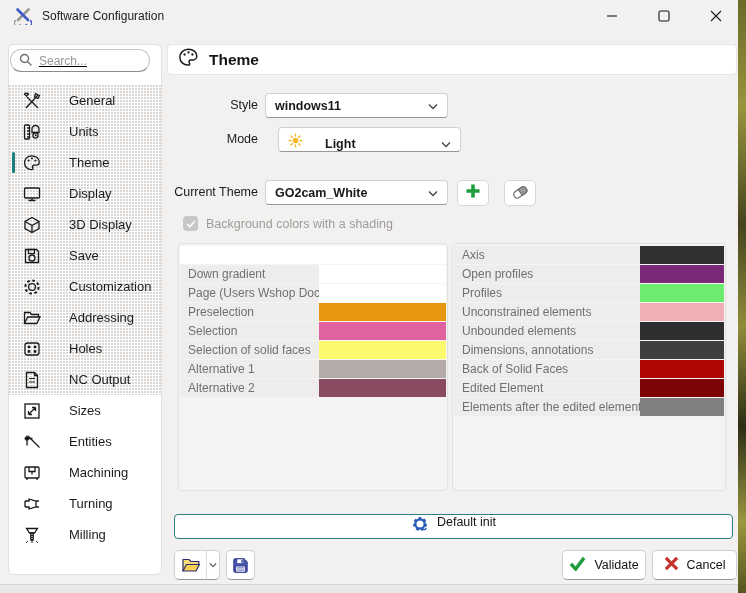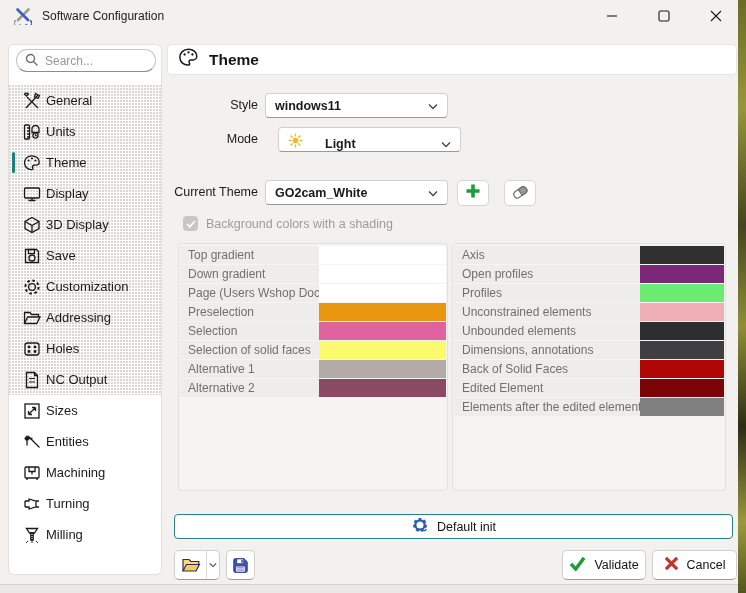--- a/index.html
+++ b/index.html
@@ -14,30 +14,30 @@
             background:linear-gradient(180deg,#6b6a2a 0%,#97953d 18%,#45441f 38%,#8f8d3a 55%,#2e2d15 72%,#9a983f 88%,#55541f 100%); }
   .titlebar { position:absolute; left:0; top:0; width:738px; height:32px; display:flex; align-items:center; }
   .titlebar .app-icon { margin:0 10px 0 14px; display:flex; }
   .title-text { font-size:12px; color:#1a1a1a; }
   .win-controls { position:absolute; right:14px; top:0; height:32px; display:flex; align-items:center; gap:36px; }
   .win-btn { width:16px; height:16px; display:flex; align-items:center; justify-content:center; cursor:default; }
 
   
   .sidebar { position:absolute; left:8px; top:44px; width:154px; height:531px;
              background:#fff; border:1px solid #E2E0DE; border-radius:6px; overflow:hidden; }
-  .search-box { position:absolute; left:7px; top:4px; width:140px; height:23px;
+  .search-box { position:absolute; left:1px; top:4px; width:140px; height:23px;
                 background:#fff; border:1px solid #C9C7C5; border-bottom-color:#8f8d8b; border-radius:11px;
-                display:flex; align-items:center; padding:0 8px; gap:7px; }
+                display:flex; align-items:center; padding:0 8px; gap:7px;text-decoration:underline; }
   .search-box input { border:none; outline:none; width:100px; font-size:12px; color:#3a3a3a;
                 font-family:"Liberation Sans","DejaVu Sans",sans-serif; background:transparent; }
   .search-box input::placeholder { color:#9a9896; }
   .nav { position:absolute; left:0; top:40px; width:152px; }
   .nav-group.textured { background-image:radial-gradient(circle at 1px 1px,#d9d6d3 0.75px,transparent 0.85px);
                 background-size:3px 3px; }
-  .nav-item { position:relative; height:31px; display:flex; align-items:center; padding-left:13px; gap:4px; cursor:default; }
+  .nav-item { position:relative; height:31px; display:flex; align-items:center; padding-left:13px; gap:27px; cursor:default; }
   .nav-item .nav-label { font-size:13px; color:#1a1a1a; white-space:nowrap; }
   .nav-item.selected::before { content:""; position:absolute; left:3px; top:5px; width:3px; height:21px;
                 border-radius:2px; background:#1d7e7e; }
   .nav-item svg { flex:0 0 auto; }
 
   
   .main-header { position:absolute; left:167px; top:44px; width:570px; height:31px; background:#fff;
                  border:1px solid #E7E5E3; border-radius:4px; display:flex; align-items:center; gap:9px; padding-left:9px; }
   .main-title { font-size:15.5px; font-weight:bold; color:#141414; }
 
@@ -58,21 +58,21 @@
   .panel-left  { left:178px; width:270px; }
   .panel-right { left:452px; width:274px; }
   .color-row { display:flex; height:18px; margin-bottom:1px; }
   .color-row .c-label { background:#EFEDEB; font-size:12px; color:#707070; line-height:18px; padding-left:8px;
                  white-space:nowrap; overflow:hidden; }
   .panel-left  .c-label { width:139px; }
   .panel-right .c-label { width:186px; }
   .color-row .c-swatch { flex:1 1 auto; }
 
   .default-init { position:absolute; left:174px; top:514px; width:559px; height:25px; background:#fff;
-                  border:1px solid #2a8080; border-radius:4px; display:flex; align-items:center; justify-content:center;
+                  border:1px solid #2a8080; border-radius:4px; display:flex; align-items:flex-start; justify-content:center;
                   gap:8px; font-size:12.5px; color:#141414; cursor:default; }
 
   .split-btn { position:absolute; left:174px; top:550px; width:46px; height:30px; background:#fff;
                border:1px solid #D2D0CE; border-bottom-color:#9a9896; border-radius:5px; display:flex; }
   .split-main { width:32px; display:flex; align-items:center; justify-content:center; border-right:1px solid #DDDBD9; }
   .split-arrow { flex:1; display:flex; align-items:center; justify-content:center; }
   .sq-btn { position:absolute; width:29px; height:30px; background:#fff; border:1px solid #D2D0CE;
             border-bottom-color:#9a9896; border-radius:5px; display:flex; align-items:center; justify-content:center; }
   .txt-btn { position:absolute; top:550px; height:30px; background:#fff; border:1px solid #D2D0CE;
              border-bottom-color:#9a9896; border-radius:5px; display:flex; align-items:center; justify-content:center;
@@ -322,21 +322,20 @@
       <span class="checkbox">
         <svg width="10" height="8" viewBox="0 0 10 8" fill="none">
             <path d="M1 4 L3.8 6.8 L9 1" stroke="#fff" stroke-width="1.6"></path>
           </svg>
       </span>
       <span class="chk-label">Background colors with a shading</span>
     </div>
 
     <div class="color-panel panel-left">
       <div class="color-row">
-        <span class="c-label">Top gradient</span>
         <span class="c-swatch" style="background-color: rgb(255, 255, 255);"></span>
       </div>
       <div class="color-row">
         <span class="c-label">Down gradient</span>
         <span class="c-swatch" style="background-color: rgb(255, 255, 255);"></span>
       </div>
       <div class="color-row">
         <span class="c-label">Page (Users Wshop Doc)</span>
         <span class="c-swatch" style="background-color: rgb(255, 255, 255);"></span>
       </div>

